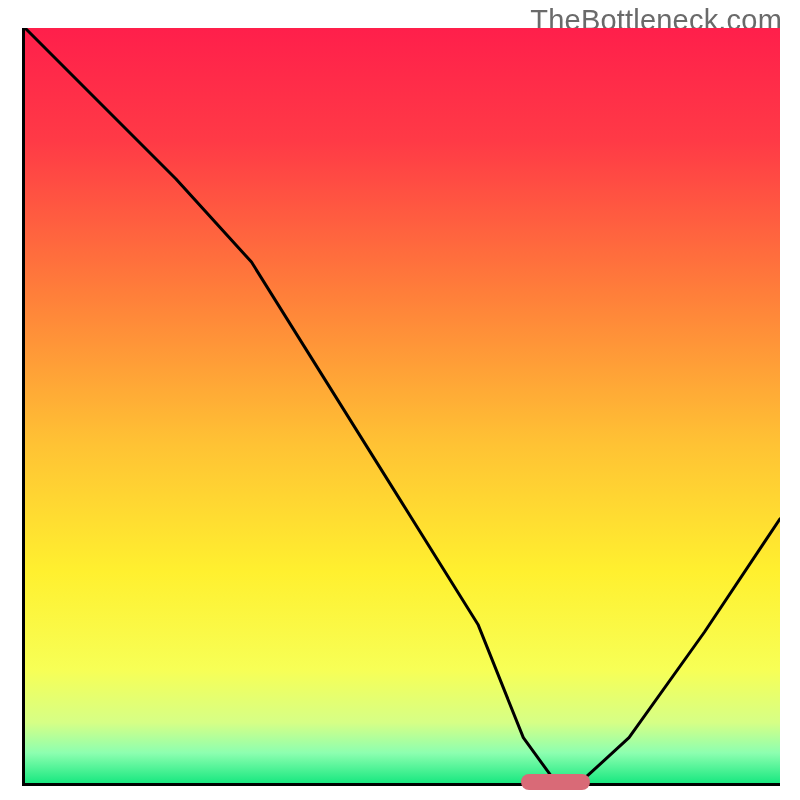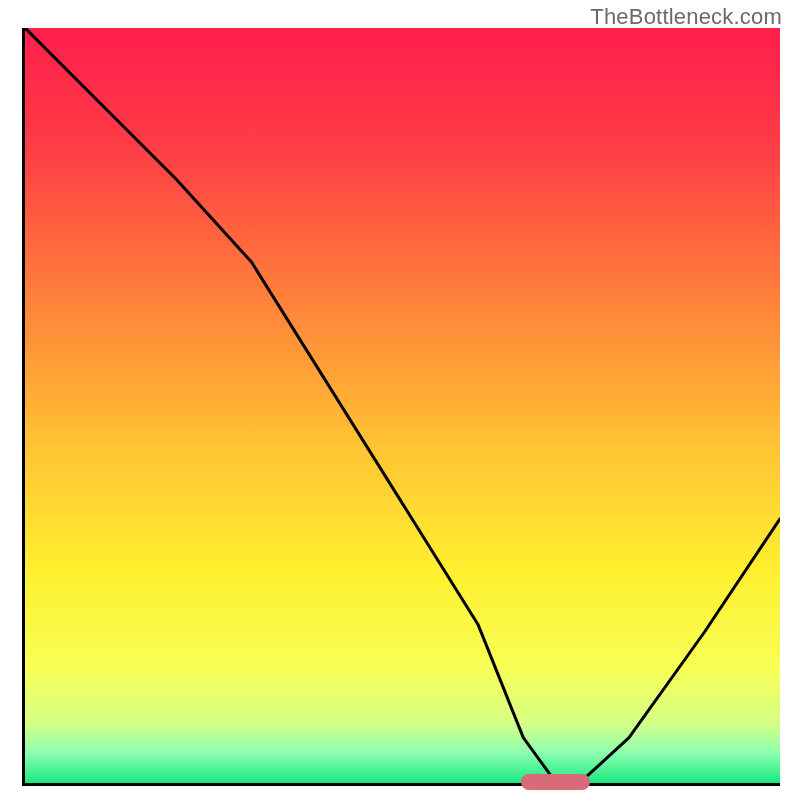--- a/index.html
+++ b/index.html
@@ -7,21 +7,21 @@
     width: 800px;
     height: 800px;
     background: #ffffff;
     position: relative;
     font-family: Arial, sans-serif;
   }
   .watermark {
     position: absolute;
     top: 4px;
     right: 18px;
-    font-size: 22px;
+    font-size: 29px;
     color: #6a6a6a;
     font-weight: normal;
     letter-spacing: 0.2px;
   }
   .chart-area {
     position: absolute;
     left: 22px;
     top: 28px;
     width: 758px;
     height: 758px;

